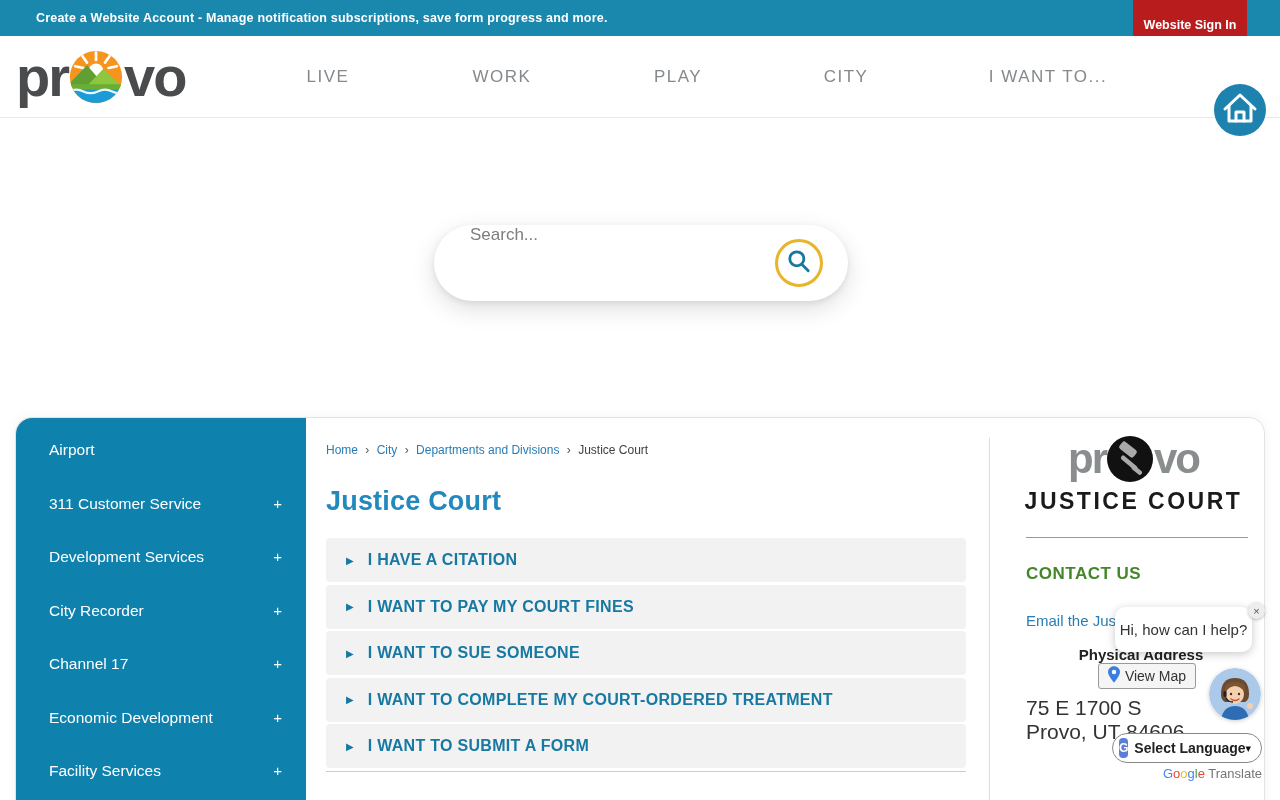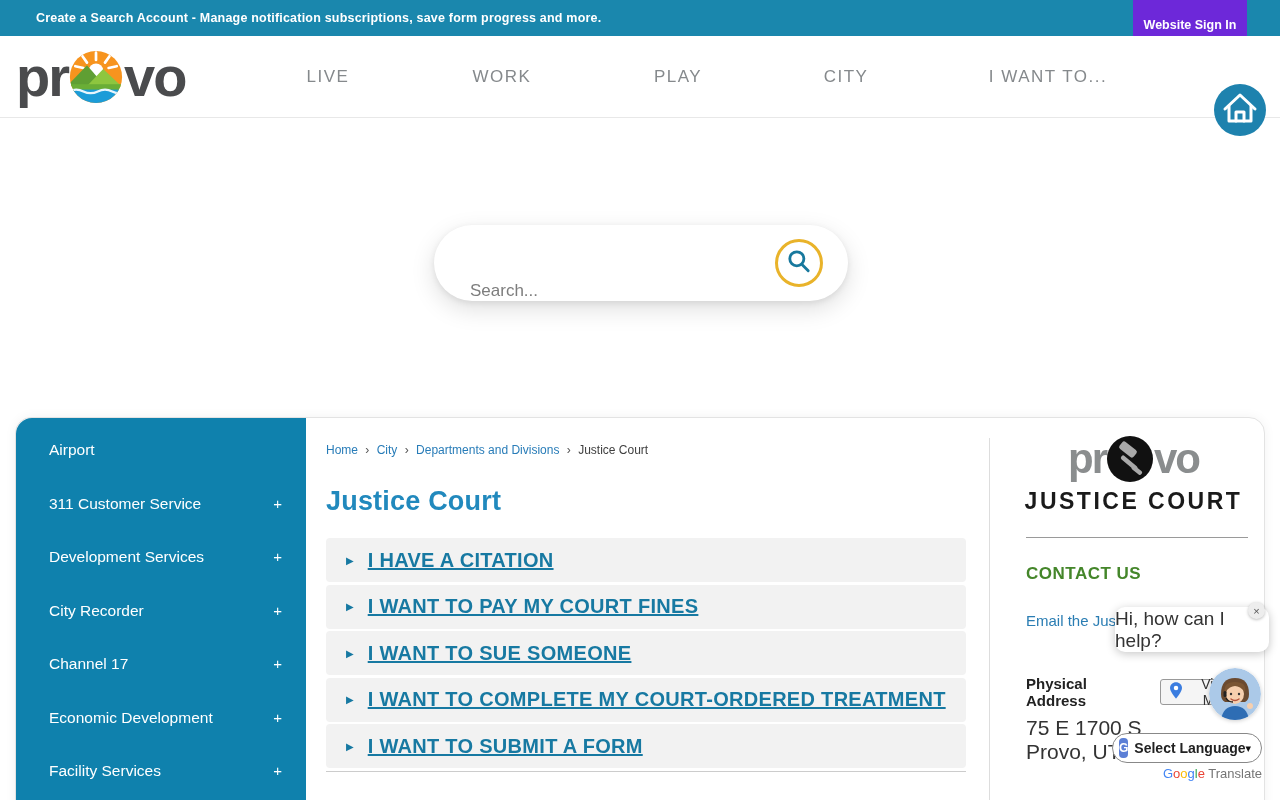--- a/index.html
+++ b/index.html
@@ -4,40 +4,40 @@
 <style>
   * { margin:0; padding:0; box-sizing:border-box; }
   html,body { width:1280px; height:800px; overflow:hidden; background:#fff;
               font-family:"Liberation Sans", sans-serif; }
   .page { position:relative; width:1280px; height:800px; background:#fff; }
 
   
   .topbar { position:absolute; left:0; top:0; width:1280px; height:36px; background:#1a87ad; }
   .topbar-msg { position:absolute; left:36px; top:0; height:36px; display:flex; align-items:center;
                 color:#fff; font-size:12.5px; font-weight:700; letter-spacing:.2px; cursor:pointer; }
-  .signin-btn { position:absolute; left:1133px; top:0; width:114px; height:50px; background:#6d28d9;
+  .signin-btn { position:absolute; left:1133px; top:0; width:114px; height:50px; background:#b91c1c;
                 color:#fff; font-size:12.5px; font-weight:700; display:flex; align-items:center;
                 justify-content:center; cursor:pointer; border:none; }
 
   
   .header { position:absolute; left:0; top:36px; width:1280px; height:82px; background:#fff;
             border-bottom:1px solid #e8e8e8; }
   .brand { position:absolute; left:16px; top:12px; display:flex; align-items:center; cursor:pointer; }
   .brand-txt { font-size:56px; font-weight:700; color:#4a4b4d; letter-spacing:-2px; line-height:58px; }
   .brand-circle { width:54px; height:54px; margin:0 1px; }
   .nav-item { position:absolute; top:0; height:82px; display:flex; align-items:center;
               transform:translateX(-50%); color:#85898c; font-size:17px; letter-spacing:1.5px;
               cursor:pointer; white-space:nowrap; }
   .home-btn { position:absolute; left:1214px; top:48px; width:52px; height:52px; border-radius:50%;
               background:#1e82ae; display:flex; align-items:center; justify-content:center; cursor:pointer; }
 
   
   .search-wrap { position:absolute; left:434px; top:225px; width:414px; height:76px; background:#fff;
                  border-radius:38px; box-shadow:0 8px 24px rgba(0,0,0,.13), 0 2px 6px rgba(0,0,0,.08);
-                 display:flex; align-items:flex-end; }
+                 display:flex; align-items:flex-start; }
   .search-input { border:none; outline:none; background:transparent; margin-left:36px; width:300px;
                   font-size:17px; color:#333; font-family:"Liberation Sans",sans-serif; }
   .search-input::placeholder { color:#7d7d7d; }
   .search-btn { position:absolute; right:25px; top:14px; width:48px; height:48px; border-radius:50%;
                 background:#fff; border:3px solid #e9b32a; display:flex; align-items:center;
                 justify-content:center; cursor:pointer; }
 
   
   .card { position:absolute; left:15px; top:417px; width:1250px; height:400px; background:#fff;
           border:1px solid #e3e3e3; border-radius:16px 16px 0 0;
@@ -53,47 +53,47 @@
   .breadcrumb { position:absolute; left:310px; top:25px; font-size:12px; color:#555; }
   .breadcrumb a { color:#287cb8; text-decoration:none; cursor:pointer; }
   .breadcrumb .sep { margin:0 4px; color:#555; }
   .breadcrumb .current { color:#3f3f3f; }
   .page-title { position:absolute; left:310px; top:68px; font-size:27px; font-weight:700;
                 color:#2189bd; letter-spacing:.2px; }
   .acc-list { position:absolute; left:310px; top:120px; width:640px; border-bottom:1px solid #ccc; }
   .acc-row { height:44px; background:#f2f2f2; border-radius:4px; margin-bottom:2.5px;
              display:flex; align-items:center; padding-left:20px; cursor:pointer; }
   .acc-arrow { color:#1779a2; font-size:10px; margin-right:14px; }
-  .acc-label { color:#1779a2; font-size:20px; font-weight:700; letter-spacing:.3px;text-decoration:underline; }
+  .acc-label { color:#1779a2; font-size:16px; font-weight:700; letter-spacing:.3px; }
 
   .vdivider { position:absolute; left:973px; top:20px; width:1px; height:379px; background:#ddd; }
 
   
   .aside { position:absolute; left:995px; top:0; width:245px; }
   .jc-logo { margin-top:18px; text-align:center; }
   .jc-line1 { display:flex; align-items:center; justify-content:center; }
   .jc-txt { font-size:42px; font-weight:700; color:#8a8d8e; letter-spacing:-2px; line-height:44px; }
   .jc-circle { width:46px; height:46px; margin:0 1px; }
   .jc-line2 { font-size:23px; font-weight:700; color:#1a1a1a; letter-spacing:2.5px; margin-top:6px;
               white-space:nowrap; }
   .aside hr { border:none; border-top:1px solid #9a9a9a; margin:22px 8px 0 15px; }
   .contact-h { margin:26px 0 0 15px; font-size:17px; font-weight:700; color:#44862a; letter-spacing:.5px; }
   .email-link { margin:28px 0 0 15px; font-size:15px; color:#2a7db3; text-decoration:underline;
                 text-decoration-color:rgba(42,125,179,0); cursor:pointer; display:inline-block; }
-  .addr-row { margin:45px 0 0 15px; display:flex; align-items:center; }
+  .addr-row { margin:16px 0 0 15px; display:flex; align-items:center;flex-direction:column; }
   .addr-label { font-size:15px; font-weight:700; color:#222; }
   .viewmap-btn { margin-left:12px; height:26px; padding:0 9px; background:#f5f5f5; border:1px solid #999;
                  border-radius:3px; display:flex; align-items:center; gap:5px; font-size:14px; color:#333;
                  cursor:pointer; }
   .addr-lines { margin:7px 0 0 15px; font-size:21px; color:#333; line-height:23.5px; }
 
   
-  .chat-tip { position:absolute; left:1115px; top:607px; width:154px; height:45px; background:#fff;
+  .chat-tip { position:absolute; left:1115px; top:607px; width:137px; height:45px; background:#fff;
               border-radius:10px; box-shadow:0 2px 10px rgba(0,0,0,.22); display:flex; align-items:center;
-              justify-content:center; font-size:19px; color:#333; z-index:30; }
+              justify-content:center; font-size:15px; color:#333; z-index:30; }
   .chat-close { position:absolute; left:1248px; top:602px; width:17px; height:17px; border-radius:50%;
                 background:#ededed; box-shadow:0 1px 3px rgba(0,0,0,.25); color:#555; font-size:11px;
                 display:flex; align-items:center; justify-content:center; cursor:pointer; z-index:31; }
   .chat-avatar { position:absolute; left:1209px; top:668px; width:52px; height:52px; border-radius:50%;
                  overflow:hidden; cursor:pointer; z-index:32; box-shadow:0 1px 4px rgba(0,0,0,.2); }
   .gt-pill { position:absolute; left:1112px; top:733px; width:150px; height:30px; background:#fff;
              border:1px solid #888; border-radius:15px; display:flex; align-items:center; padding:0 10px 0 6px;
              cursor:pointer; z-index:33; }
   .gt-icon { width:20px; height:20px; border-radius:4px; background:#5b7fd6; color:#fff; font-size:12px;
              font-weight:700; display:flex; align-items:center; justify-content:center; }
@@ -103,21 +103,21 @@
                color:#757575; z-index:33; }
   .gt-credit .gl0{color:#4285F4}.gt-credit .gl1{color:#EA4335}.gt-credit .gl2{color:#FBBC05}
   .gt-credit .gl3{color:#4285F4}.gt-credit .gl4{color:#34A853}.gt-credit .gl5{color:#EA4335}
 </style>
 </head>
 <body>
 
 <div class="page">
 
   <div class="topbar">
-    <div class="topbar-msg">Create a Search Account - Manage notification subscriptions, save form progress and more.</div>
+    <div class="topbar-msg">Create a Website Account - Manage notification subscriptions, save form progress and more.</div>
     <button class="signin-btn">Website Sign In</button>
   </div>
 
   <div class="header">
     <div class="brand">
       <span class="brand-txt">pr</span>
       <span class="brand-circle">
         <svg viewBox="0 0 60 60" width="54" height="54">
           <defs>
               <clipPath id="pc">

